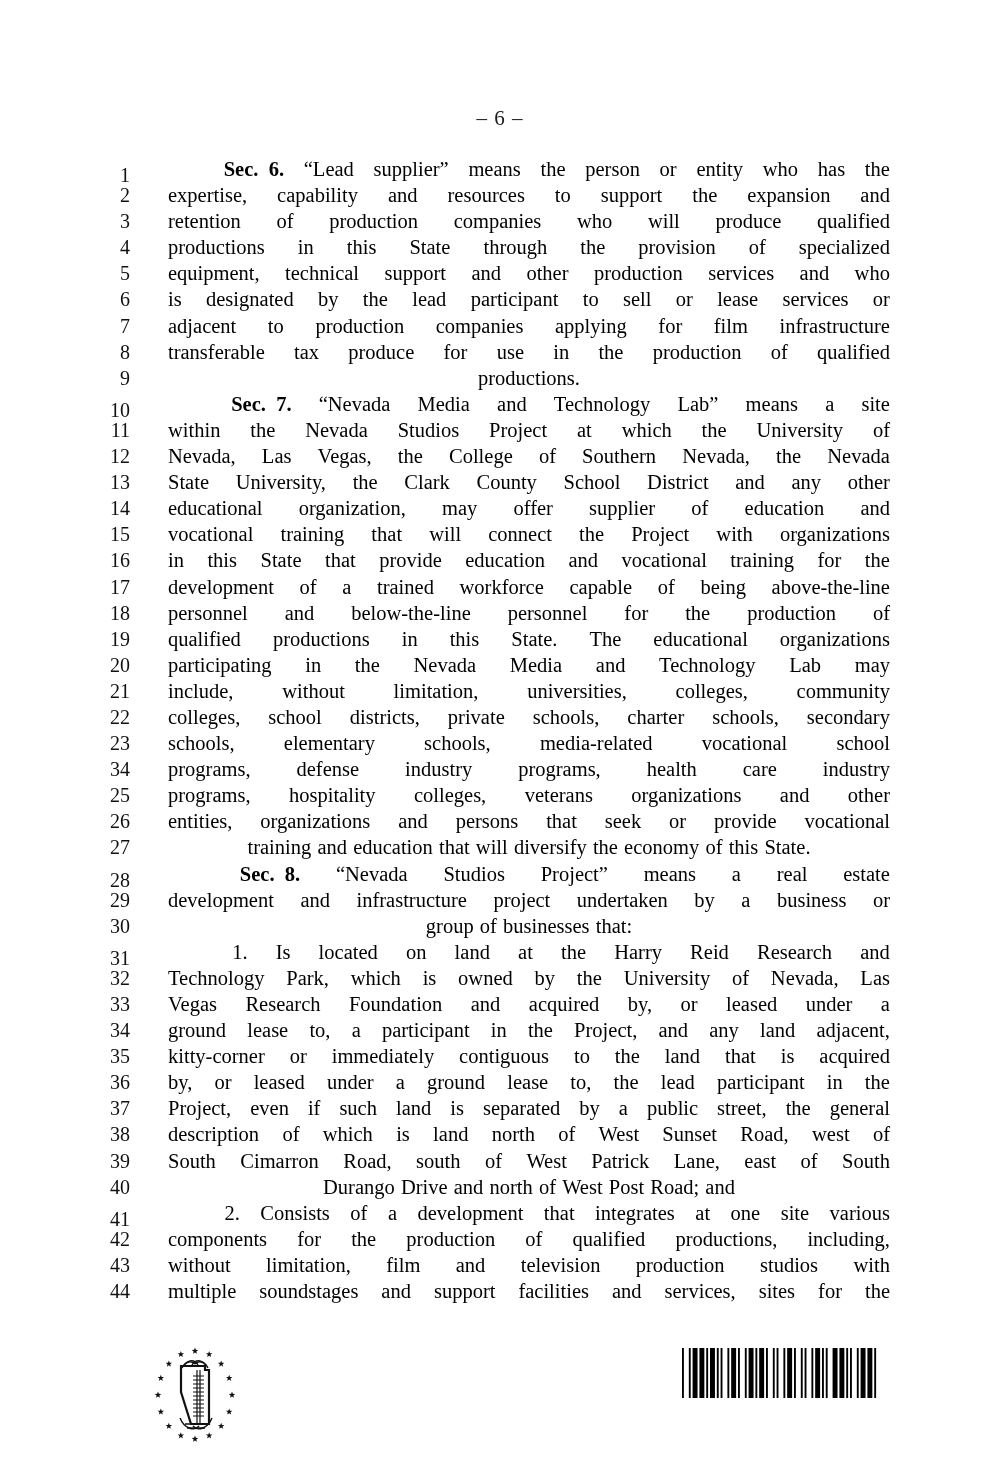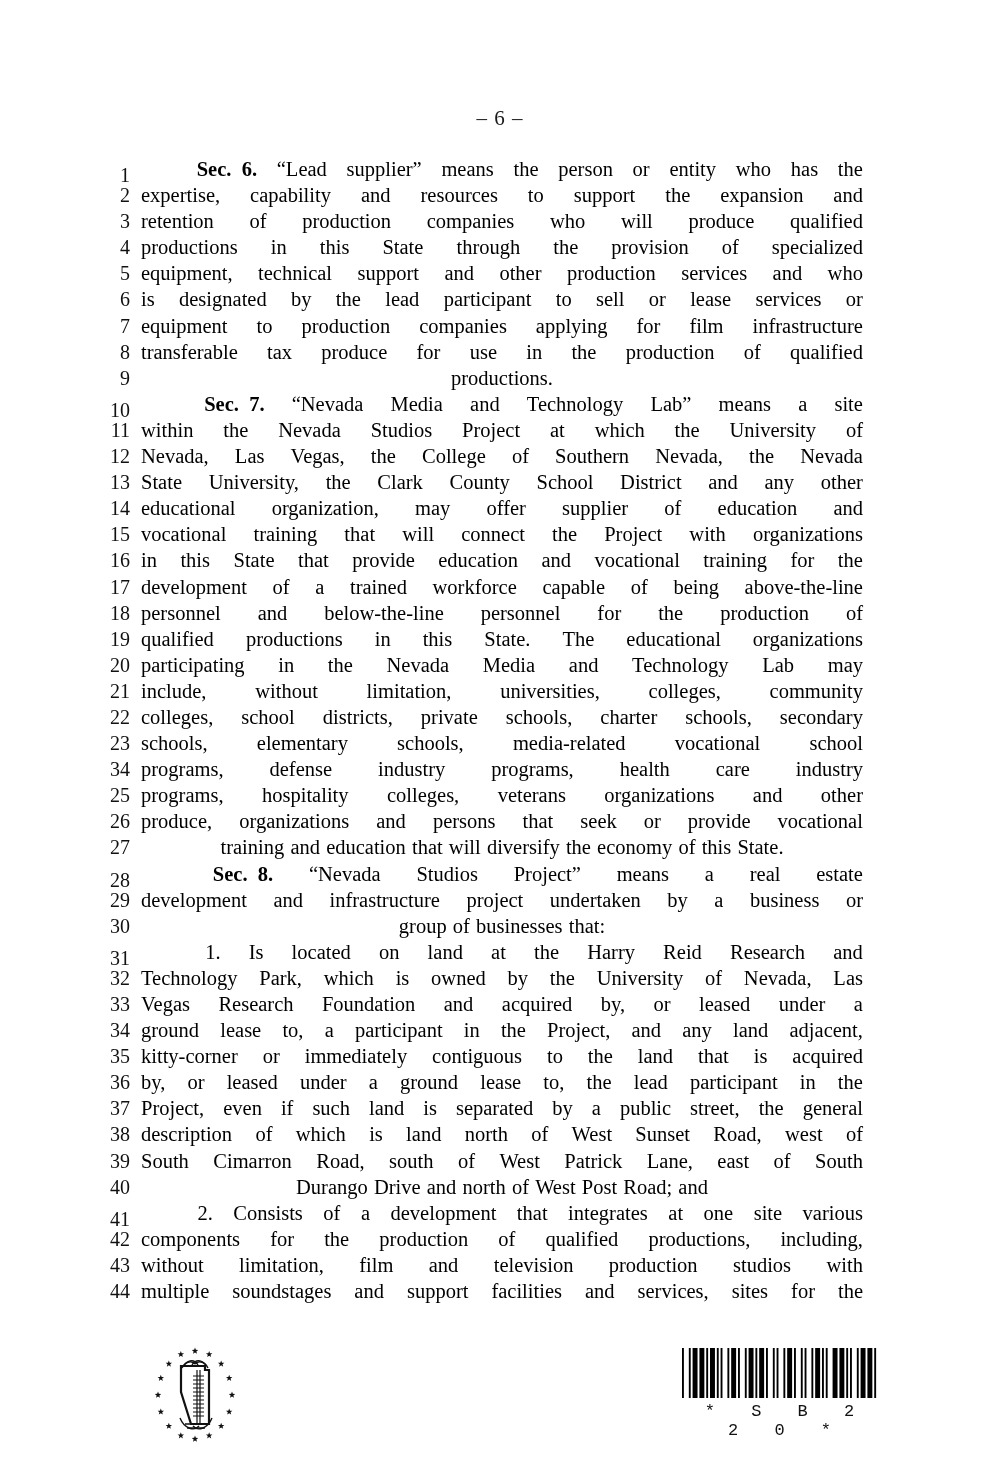--- a/index.html
+++ b/index.html
@@ -59,20 +59,21 @@
     white-space: nowrap;
     color: #000000;
     position: relative;
   }
   
   .jt {
     display: flex;
     width: 722px;
     justify-content: space-between;
     white-space: pre;
+    margin-left: 27px;
   }
   .jt.last {
     justify-content: center;
   }
   .jt.last > span { margin-right: 0.30em; }
   .jt.last > span:last-child { margin-right: 0; }
   .indent {
     display: inline-block;
     width: 36px;
     flex: 0 0 36px;
@@ -150,21 +151,21 @@
       </div>
       <div class="line-row">
         <div class="line-no">6</div>
         <div class="line-text">
           <div class="jt"><span>is</span><span>designated</span><span>by</span><span>the</span><span>lead</span><span>participant</span><span>to</span><span>sell</span><span>or</span><span>lease</span><span>services</span><span>or</span></div>
         </div>
       </div>
       <div class="line-row">
         <div class="line-no">7</div>
         <div class="line-text">
-          <div class="jt"><span>equipment</span><span>to</span><span>production</span><span>companies</span><span>applying</span><span>for</span><span>film</span><span>infrastructure</span></div>
+          <div class="jt"><span>adjacent</span><span>to</span><span>production</span><span>companies</span><span>applying</span><span>for</span><span>film</span><span>infrastructure</span></div>
         </div>
       </div>
       <div class="line-row">
         <div class="line-no">8</div>
         <div class="line-text">
           <div class="jt"><span>transferable</span><span>tax</span><span>produce</span><span>for</span><span>use</span><span>in</span><span>the</span><span>production</span><span>of</span><span>qualified</span></div>
         </div>
       </div>
       <div class="line-row">
         <div class="line-no">9</div>
@@ -264,21 +265,21 @@
       </div>
       <div class="line-row">
         <div class="line-no">25</div>
         <div class="line-text">
           <div class="jt"><span>programs,</span><span>hospitality</span><span>colleges,</span><span>veterans</span><span>organizations</span><span>and</span><span>other</span></div>
         </div>
       </div>
       <div class="line-row">
         <div class="line-no">26</div>
         <div class="line-text">
-          <div class="jt"><span>produce,</span><span>organizations</span><span>and</span><span>persons</span><span>that</span><span>seek</span><span>or</span><span>provide</span><span>vocational</span></div>
+          <div class="jt"><span>entities,</span><span>organizations</span><span>and</span><span>persons</span><span>that</span><span>seek</span><span>or</span><span>provide</span><span>vocational</span></div>
         </div>
       </div>
       <div class="line-row">
         <div class="line-no">27</div>
         <div class="line-text">
           <div class="jt last"><span>training</span><span>and</span><span>education</span><span>that</span><span>will</span><span>diversify</span><span>the</span><span>economy</span><span>of</span><span>this</span><span>State.</span></div>
         </div>
       </div>
       <div class="line-row">
         <div class="line-no">28</div>
@@ -459,16 +460,15 @@
           <rect x="122.20" y="0" width="1.60" height="50" fill="#000000"></rect>
           <rect x="128.00" y="0" width="4.20" height="50" fill="#000000"></rect>
           <rect x="133.80" y="0" width="4.20" height="50" fill="#000000"></rect>
           <rect x="139.60" y="0" width="1.60" height="50" fill="#000000"></rect>
           <rect x="142.80" y="0" width="1.60" height="50" fill="#000000"></rect>
           <rect x="148.60" y="0" width="1.60" height="50" fill="#000000"></rect>
           <rect x="151.80" y="0" width="4.20" height="50" fill="#000000"></rect>
           <rect x="157.60" y="0" width="4.20" height="50" fill="#000000"></rect>
           <rect x="163.40" y="0" width="1.60" height="50" fill="#000000"></rect>
         </svg></div>
-    <div class="barcode-text">* S B 2 2 0 *</div>
   </div>
 
 </div>
 
 </body></html>

